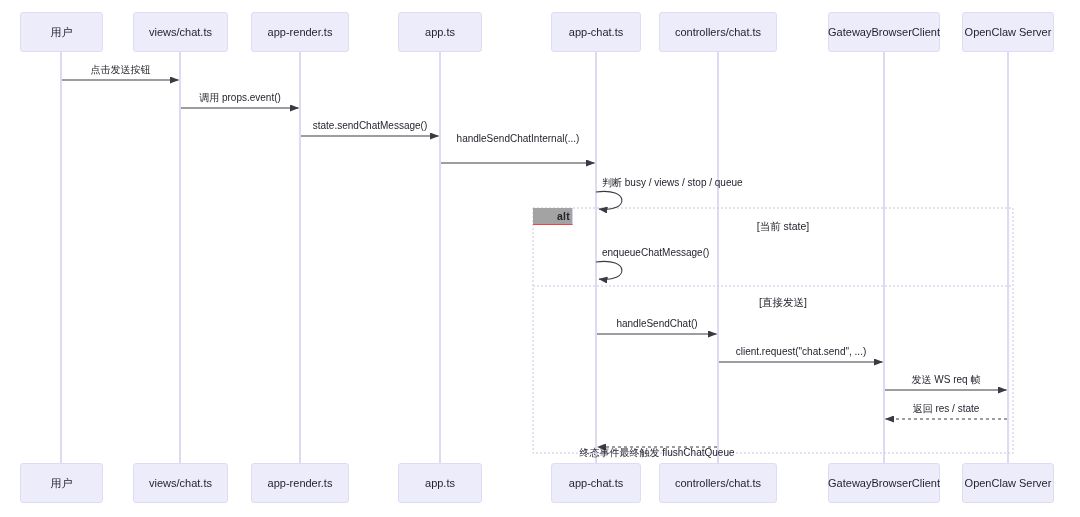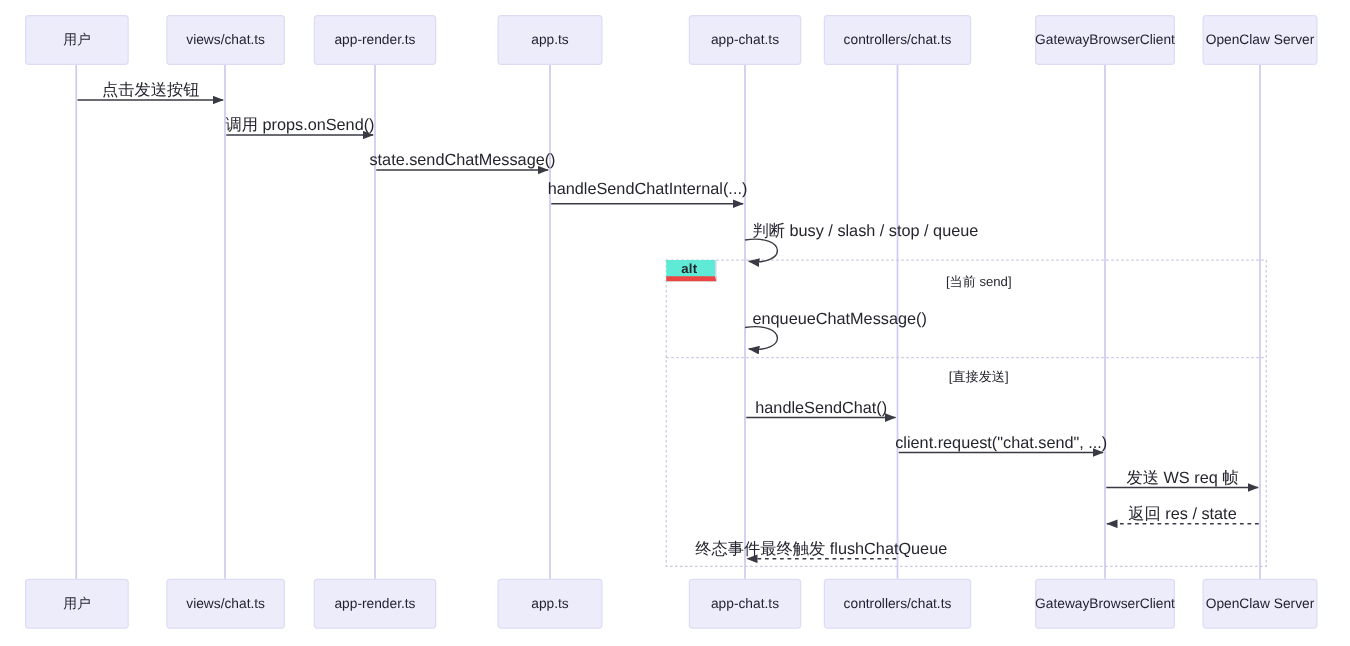--- a/index.html
+++ b/index.html
@@ -21,37 +21,37 @@
     box-sizing:border-box;
     font-size:11px;
     color:#1f1f2e;
     text-align:center;
     line-height:1.15;
     white-space:nowrap;
   }
 
   .msg-label{
     position:absolute;
-    font-size:13px;
+    font-size:10px;
     color:#25252f;
     white-space:nowrap;
     transform:translateX(-50%);
     line-height:1;
   }
 
   .alt-label-box{
     position:absolute;
-    background:#5eead4;
+    background:#a3a3a3;
     border-right:1px solid #d6d3ee;
-    border-bottom:4px solid #ef4444;
+    border-bottom:1px solid #ef4444;
     font-size:10.5px;
     font-weight:bold;
     color:#24242e;
     display:flex;align-items:center;
-    padding-left:12px;
+    padding-left:24px;
     box-sizing:border-box;
     letter-spacing:.2px;
   }
   .alt-cond{
     position:absolute;
     font-size:10.5px;
     color:#24242e;
     white-space:nowrap;
     transform:translateX(-50%);
     line-height:1;
@@ -115,30 +115,30 @@
       <div class="participant-box" style="left: 133px; top: 463px; width: 95px; height: 40px;">views/chat.ts</div>
       <div class="participant-box" style="left: 251px; top: 463px; width: 98px; height: 40px;">app-render.ts</div>
       <div class="participant-box" style="left: 398px; top: 463px; width: 84px; height: 40px;">app.ts</div>
       <div class="participant-box" style="left: 551px; top: 463px; width: 90px; height: 40px;">app-chat.ts</div>
       <div class="participant-box" style="left: 659px; top: 463px; width: 118px; height: 40px;">controllers/chat.ts</div>
       <div class="participant-box" style="left: 828px; top: 463px; width: 112px; height: 40px;">GatewayBrowserClient</div>
       <div class="participant-box" style="left: 962px; top: 463px; width: 92px; height: 40px;">OpenClaw Server</div>
     </div>
   <div id="labels">
       <div class="msg-label" style="left: 120.5px; top: 65px;">点击发送按钮</div>
-      <div class="msg-label" style="left: 240px; top: 93px;">调用 props.onSend()</div>
+      <div class="msg-label" style="left: 240px; top: 93px;">调用 props.event()</div>
       <div class="msg-label" style="left: 370px; top: 121px;">state.sendChatMessage()</div>
-      <div class="msg-label" style="left: 518px; top: 144px;">handleSendChatInternal(...)</div>
-      <div class="msg-label" style="left: 602px; top: 178px; transform: none;">判断 busy / slash / stop / queue</div>
+      <div class="msg-label" style="left: 518px; top: 134px;">handleSendChatInternal(...)</div>
+      <div class="msg-label" style="left: 602px; top: 178px; transform: none;">判断 busy / views / stop / queue</div>
       <div class="msg-label" style="left: 602px; top: 248px; transform: none; text-align: right;">enqueueChatMessage()</div>
       <div class="msg-label" style="left: 657px; top: 319px;">handleSendChat()</div>
       <div class="msg-label" style="left: 801px; top: 347px;">client.request("chat.send", ...)</div>
       <div class="msg-label" style="left: 946px; top: 375px;">发送 WS req 帧</div>
       <div class="msg-label" style="left: 946px; top: 404px;">返回 res / state</div>
-      <div class="msg-label" style="left: 657px; top: 432px;">终态事件最终触发 flushChatQueue</div>
+      <div class="msg-label" style="left: 657px; top: 448px;">终态事件最终触发 flushChatQueue</div>
     </div>
   <div id="fragment-labels">
       <div class="alt-label-box" style="left: 533px; top: 208px; width: 40px; height: 17px;">alt</div>
-      <div class="alt-cond" style="left: 783px; top: 221px;">[当前 send]</div>
+      <div class="alt-cond" style="left: 783px; top: 221px;">[当前 state]</div>
       <div class="alt-cond" style="left: 783px; top: 297px;">[直接发送]</div>
     </div>
 
 </div>
 
 </body></html>

